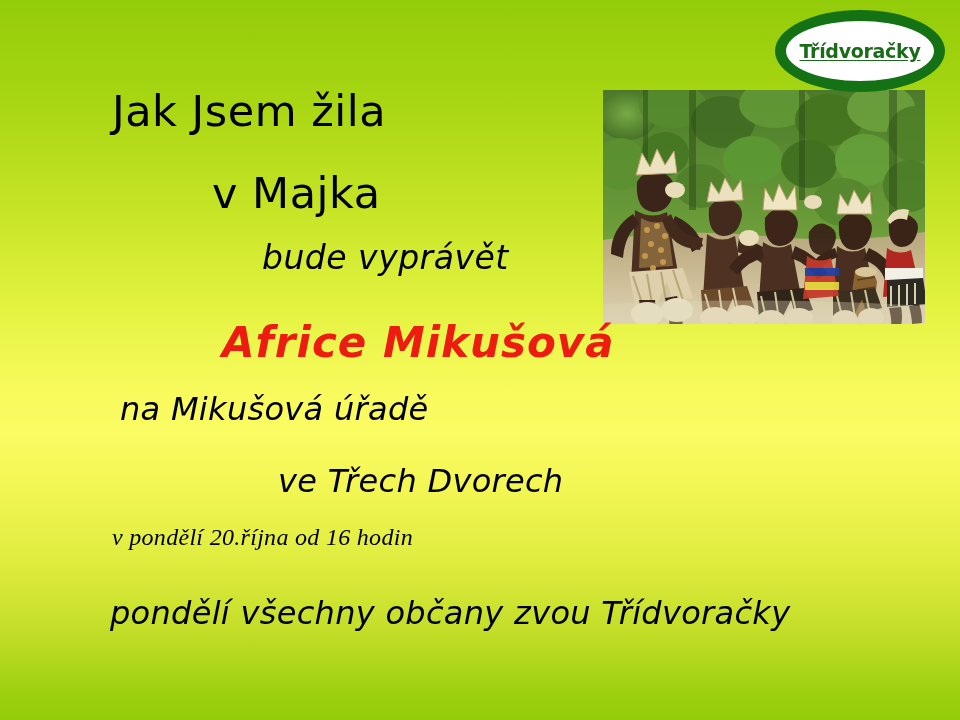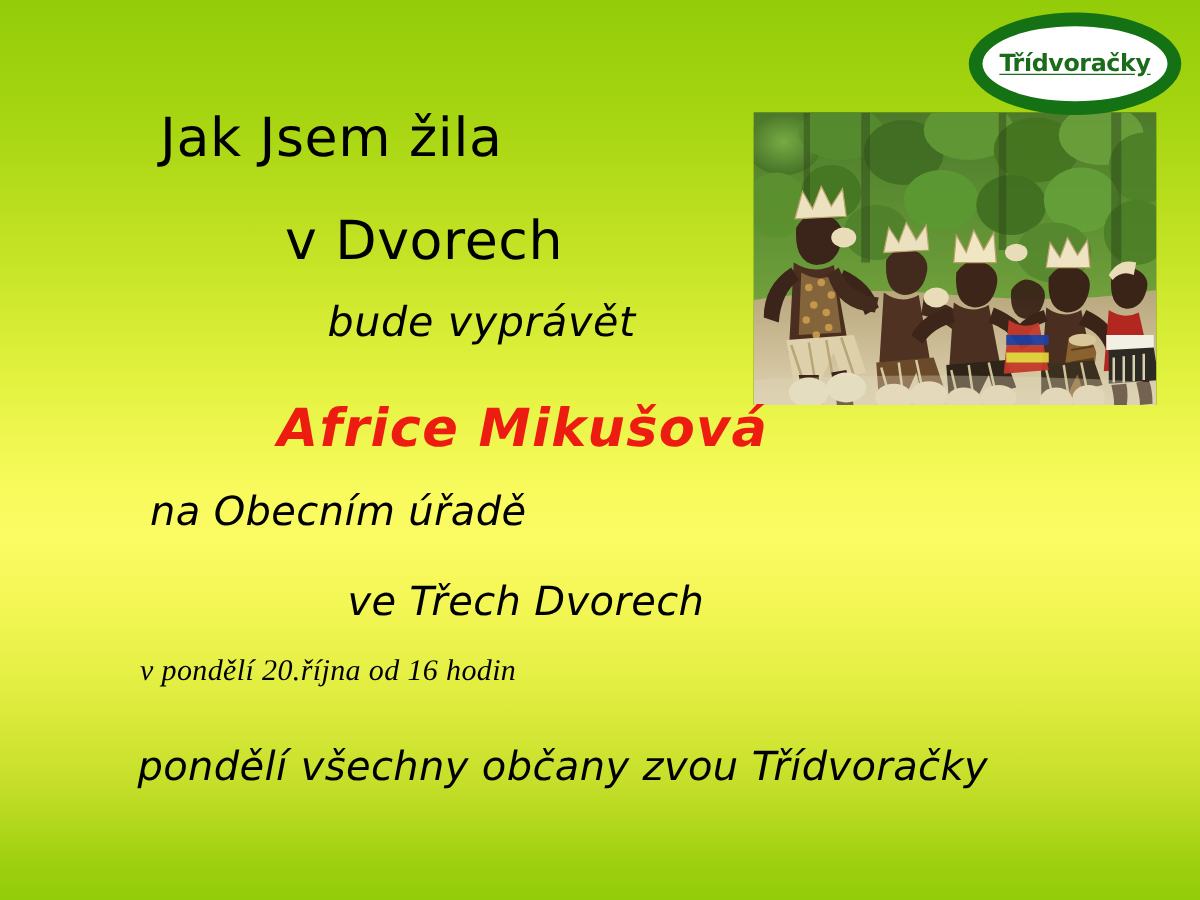--- a/index.html
+++ b/index.html
@@ -66,21 +66,21 @@
   }
   #photo svg { display: block; }
 
   
   .line {
     position: absolute;
     color: #000000;
     white-space: nowrap;
     font-family: "DejaVu Sans", sans-serif;
   }
-  .upright { font-style: normal; margin-left: 16px; }
+  .upright { font-style: normal; }
   .ital    { font-style: italic; text-align: right; }
 
   #l-title1 {
     left: 112px; top: 86px;
     font-size: 43px;
     letter-spacing: 0.5px;
   }
   #l-title2 {
     left: 212px; top: 168px;
     font-size: 43px;
@@ -269,27 +269,27 @@
       <path d="M0 214 Q 160 206 322 216 L322 234 L0 234 Z" fill="#e0d6b6" opacity="0.35"></path>
     </svg>
   </div>
 
   <div id="logo">
     <span id="logo-text">Třídvoračky</span>
   </div>
 
   <div class="line upright" id="l-title1">Jak Jsem žila</div>
 
-  <div class="line upright" id="l-title2">v Dvorech</div>
+  <div class="line upright" id="l-title2">v Majka</div>
 
   <div class="line ital" id="l-teller">bude vyprávět</div>
 
   <div class="line ital" id="l-name">Africe  Mikušová</div>
 
-  <div class="line ital" id="l-place1">na Obecním úřadě</div>
+  <div class="line ital" id="l-place1">na Mikušová úřadě</div>
 
   <div class="line ital" id="l-place2">ve Třech Dvorech</div>
 
   <div class="line ital" id="l-when">v pondělí 20.října  od 16 hodin</div>
 
   <div class="line ital" id="l-invite">pondělí  všechny občany  zvou Třídvoračky</div>
 
 </div>
 
 </body></html>

